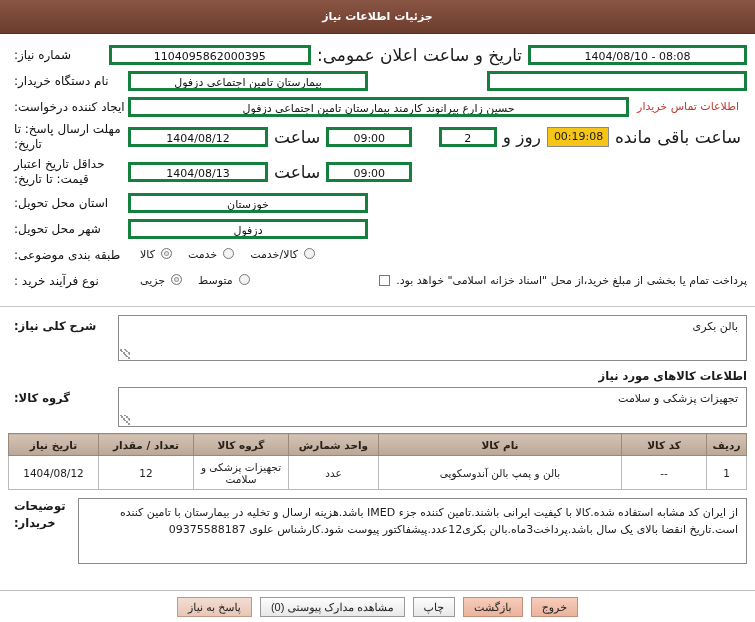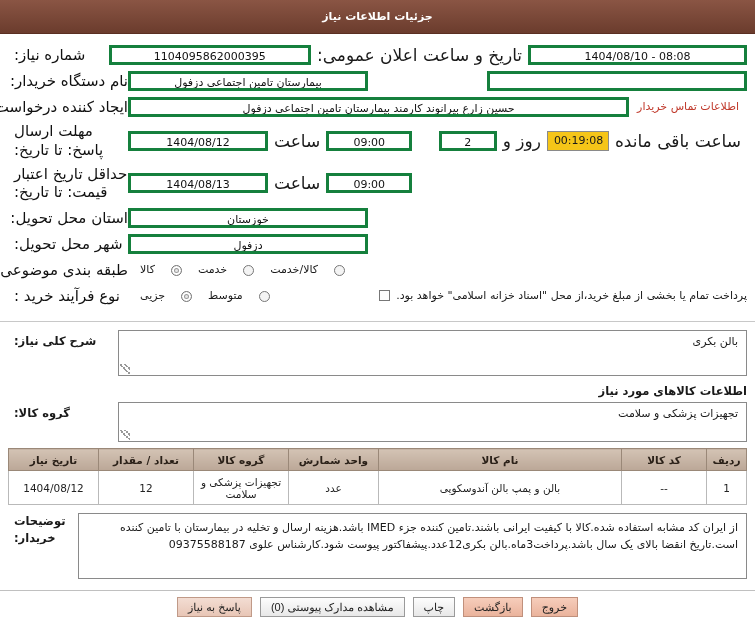--- a/index.html
+++ b/index.html
@@ -64,21 +64,21 @@
   .row {
     display: flex;
     align-items: center;
     justify-content: flex-start;
     margin-bottom: 5px;
     min-height: 21px;
   }
   .lbl {
     text-align: left;
     padding-left: 6px;
-    font-size: 15px;
+    font-size: 12px;
     color: #111;
     white-space: nowrap;
   }
   .lbl-wide { width: 140px; }
   .fld {
     border: 3px solid #15803d;
     background: #fff;
     height: 20px;
     line-height: 18px;
     padding: 0 6px;
@@ -109,22 +109,22 @@
     padding: 0 6px;
     font-size: 11px;
     text-align: center;
     direction: ltr;
     width: 62px;
   }
   
   .radios { display: flex; align-items: center; gap: 4px; }
   .radio {
     display: inline-flex;
-    align-items: flex-end;
-    gap: 16px;
+    align-items: flex-start;
+    gap: 6px;
     margin-left: 12px;
     font-size: 11px;
     white-space: nowrap;
   }
   .dot {
     width: 11px; height: 11px;
     border-radius: 50%;
     border: 1px solid #777;
     background: #f4f4f4;
     display: inline-block;

